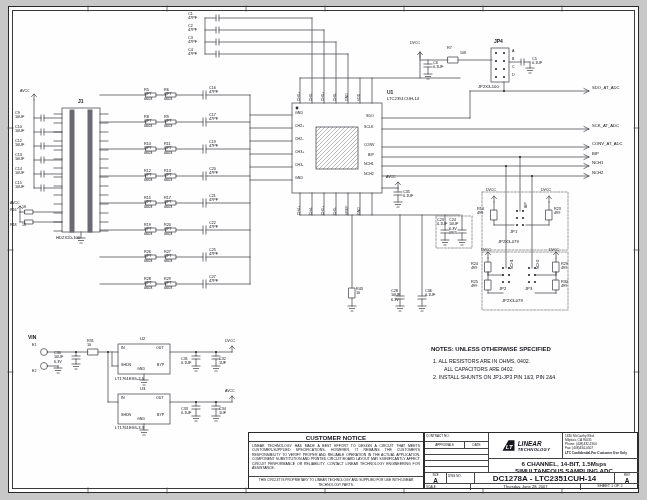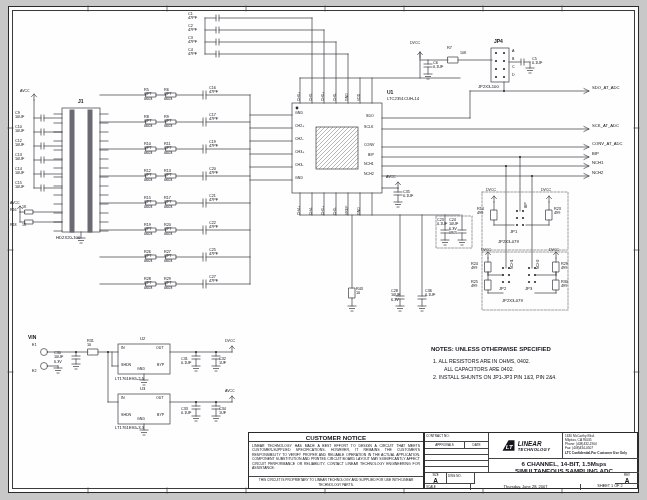--- a/index.html
+++ b/index.html
@@ -509,20 +509,21 @@
     </div>
     <div class="cell bb" style="left:64px;top:26px;width:150px;height:14px;text-align:center;padding-top:1px">
       <div style="font-size:6.2px;font-weight:bold">6 CHANNEL, 14-BIT, 1.5Msps</div>
       <div style="font-size:6.2px;font-weight:bold">SIMULTANEOUS SAMPLING ADC</div>
     </div>
     <div class="cell br bb" style="left:0;top:40px;width:22px;height:11px;text-align:center">
       <div style="font-size:2.8px">SIZE</div>
       <div style="font-size:6.5px;font-weight:bold">A</div>
     </div>
     <div class="cell br bb" style="left:22px;top:40px;width:28px;height:11px;padding:1px;font-size:3px">DWG NO.</div>
+    <div class="cell br bb" style="left:50px;top:40px;width:140px;height:11px;text-align:center;font-size:8px;font-weight:bold;line-height:11px">DC1278A - LTC2351CUH-14</div>
     <div class="cell bb" style="left:190px;top:40px;width:24px;height:11px;text-align:center">
       <div style="font-size:2.8px">REV</div>
       <div style="font-size:6.5px;font-weight:bold">A</div>
     </div>
     <div class="cell br" style="left:0;top:51px;width:46px;height:6px;padding:1px;font-size:3px">SCALE</div>
     <div class="cell br" style="left:46px;top:51px;width:110px;height:6px;text-align:center;font-size:4px;line-height:5px">Thursday, June 28, 2007</div>
     <div class="cell" style="left:156px;top:51px;width:58px;height:6px;text-align:center;font-size:3.8px;line-height:5px">SHEET   1   OF   2</div>
   </div>
 </div>
 

